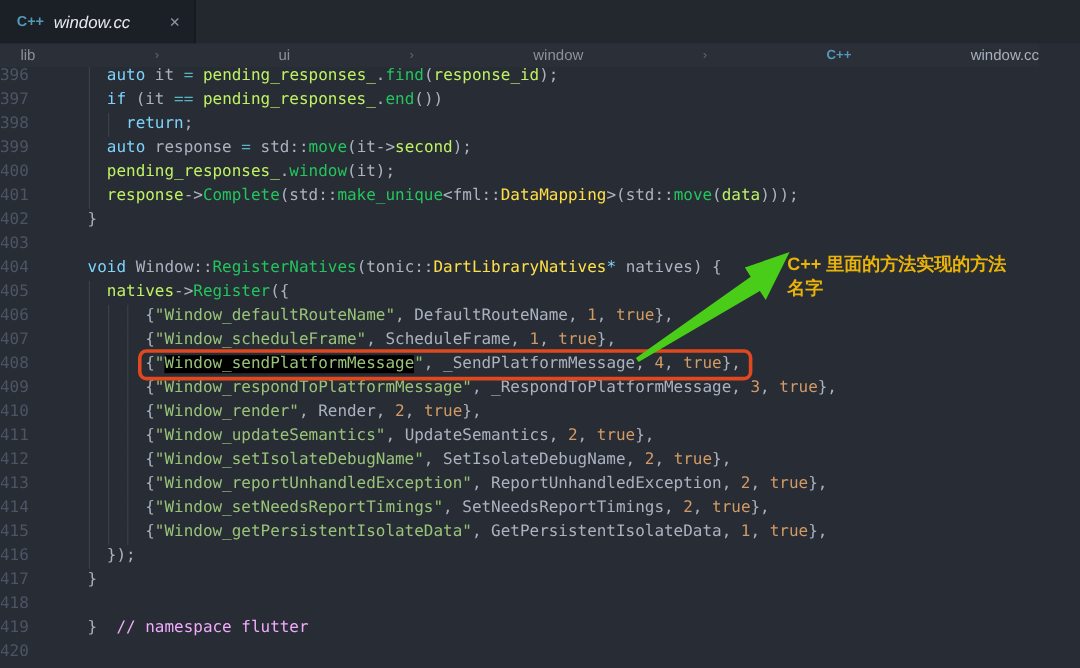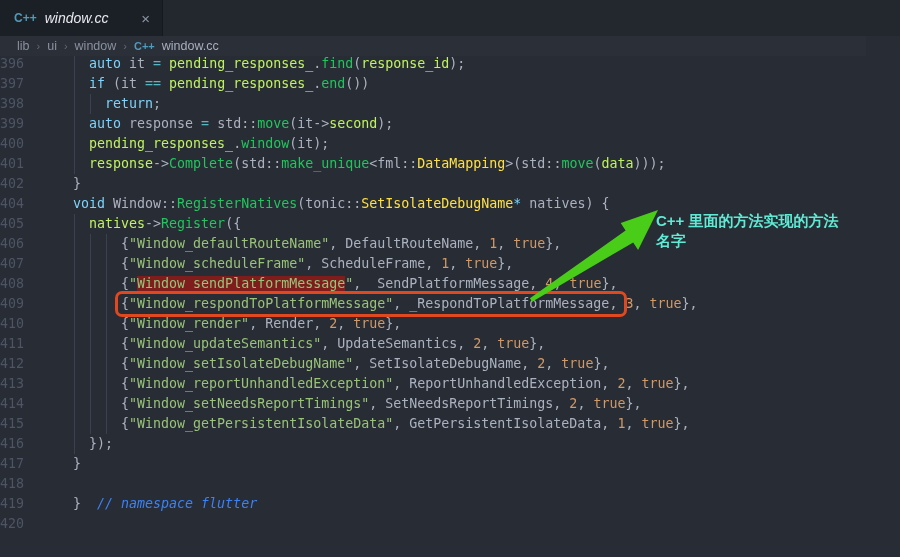--- a/index.html
+++ b/index.html
@@ -10,43 +10,43 @@
   .tab{position:absolute;top:0;left:0;width:163px;height:36px;background:#1b1f26;
        border-right:1px solid #15181d;display:flex;align-items:center;gap:8px;
        padding:0 10px 0 14px;box-sizing:border-box;cursor:pointer;}
   .tab-label{font:italic 14px "Liberation Sans",sans-serif;color:#e8eaee;flex:1;}
   .cpp-icon{font:bold 12px "Liberation Sans",sans-serif;color:#519aba;letter-spacing:0;}
   .tab-close{font:15px "Liberation Sans",sans-serif;color:#8d95a2;cursor:pointer;padding:0 2px;}
 
   
   .breadcrumbs{position:absolute;top:36px;left:0;width:866px;height:20px;background:#2a2f38;
        display:flex;align-items:center;gap:7px;padding-left:17px;box-sizing:border-box;
-       font:12.5px "Liberation Sans",sans-serif;color:#8a919d;z-index:9;}
+       font:12.5px "Liberation Sans",sans-serif;color:#8a919d;z-index:9;justify-content:space-between;}
   .crumb{cursor:pointer;}
   .crumb-sep{color:#636a76;font-size:11px;}
   .crumb-file{color:#a9afbb;cursor:pointer;}
   .breadcrumbs .cpp-icon{font-size:11px;}
 
   
   .code-lines{position:absolute;top:54px;left:0;width:900px;z-index:1;}
   .line{display:flex;height:20px;font:13.3px/20px "DejaVu Sans Mono",monospace;}
   .ln{width:45px;flex:none;text-align:left;color:#4d5565;user-select:none;}
   .code{margin-left:28px;position:relative;white-space:pre;color:#abb2bf;}
   .gd{position:absolute;top:0;bottom:0;width:1px;background:#3a404c;}
   .c-p{color:#abb2bf;} .c-k{color:#7dd3fc;} .c-v{color:#bef264;} .c-f{color:#22c55e;}
   .c-t{color:#fde047;} .c-s{color:#98c379;} .c-n{color:#d19a66;} .c-o{color:#56b6c2;}
-  .c-c{color:#3b82f6;font-style:italic;}
-  .sel{background:#7f1d1d;}
+  .c-c{color:#f0abfc;}
+  .sel{background:#000000;}
 
   
   .hl-box{position:absolute;left:115px;top:291px;width:512px;height:26px;
        border:3px solid #e0481f;border-radius:7px;box-sizing:border-box;z-index:4;}
   .ann-arrow{position:absolute;left:520px;top:205px;width:150px;height:105px;z-index:5;}
   .ann-text{position:absolute;left:656px;top:211px;width:240px;z-index:5;
-       font:bold 15px/20px "Liberation Sans",sans-serif;color:#5eead4;}
+       font:bold 15px/20px "Liberation Sans",sans-serif;color:#eab308;}
 </style>
 </head>
 <body>
 
 <div class="tabbar">
   <div class="tab">
     <span class="cpp-icon">C++</span>
     <span class="tab-label">window.cc</span>
     <span class="tab-close">×</span>
   </div>
@@ -86,22 +86,26 @@
     </div>
     <div class="line">
       <span class="ln">401</span>
       <span class="code"><span class="gd" style="left: 0.5px;"></span><span class="c-p">  </span><span class="c-v">response</span><span class="c-p">-&gt;</span><span class="c-f">Complete</span><span class="c-p">(std::</span><span class="c-f">make_unique</span><span class="c-p">&lt;fml::</span><span class="c-t">DataMapping</span><span class="c-p">&gt;(std::</span><span class="c-f">move</span><span class="c-p">(</span><span class="c-v">data</span><span class="c-p">)));</span></span>
     </div>
     <div class="line">
       <span class="ln">402</span>
       <span class="code"><span class="c-p">}</span></span>
     </div>
     <div class="line">
+      <span class="ln">403</span>
+      <span class="code"></span>
+    </div>
+    <div class="line">
       <span class="ln">404</span>
-      <span class="code"><span class="c-k">void</span><span class="c-p"> Window::</span><span class="c-f">RegisterNatives</span><span class="c-p">(tonic::</span><span class="c-t">SetIsolateDebugName</span><span class="c-k">*</span><span class="c-p"> natives) {</span></span>
+      <span class="code"><span class="c-k">void</span><span class="c-p"> Window::</span><span class="c-f">RegisterNatives</span><span class="c-p">(tonic::</span><span class="c-t">DartLibraryNatives</span><span class="c-k">*</span><span class="c-p"> natives) {</span></span>
     </div>
     <div class="line">
       <span class="ln">405</span>
       <span class="code"><span class="gd" style="left: 0.5px;"></span><span class="c-p">  </span><span class="c-v">natives</span><span class="c-p">-&gt;</span><span class="c-f">Register</span><span class="c-p">({</span></span>
     </div>
     <div class="line">
       <span class="ln">406</span>
       <span class="code"><span class="gd" style="left: 0.5px;"></span><span class="gd" style="left: 16.5px;"></span><span class="gd" style="left: 32.5px;"></span><span class="c-p">      {</span><span class="c-s">"Window_defaultRouteName"</span><span class="c-p">, DefaultRouteName, </span><span class="c-n">1</span><span class="c-p">, </span><span class="c-n">true</span><span class="c-p">},</span></span>
     </div>
     <div class="line">

